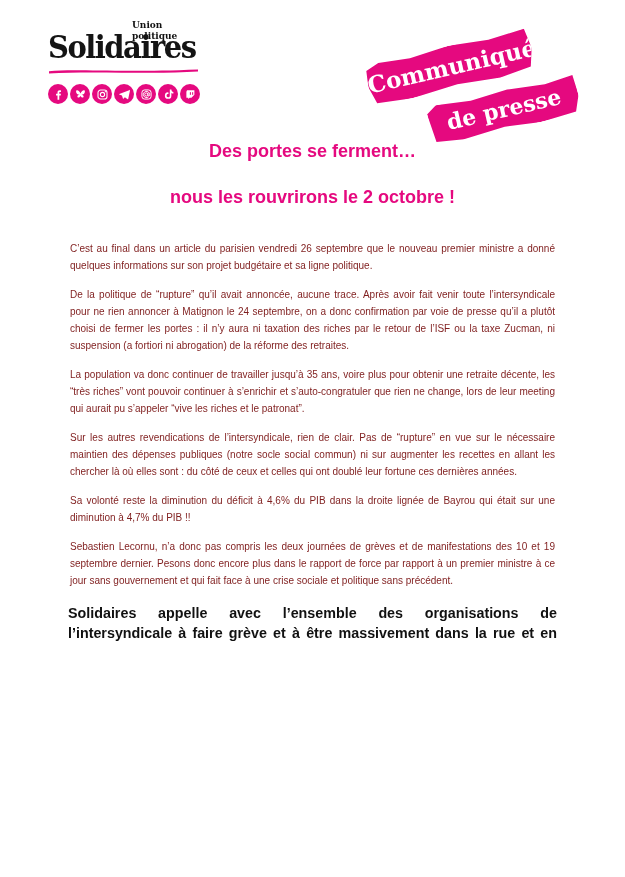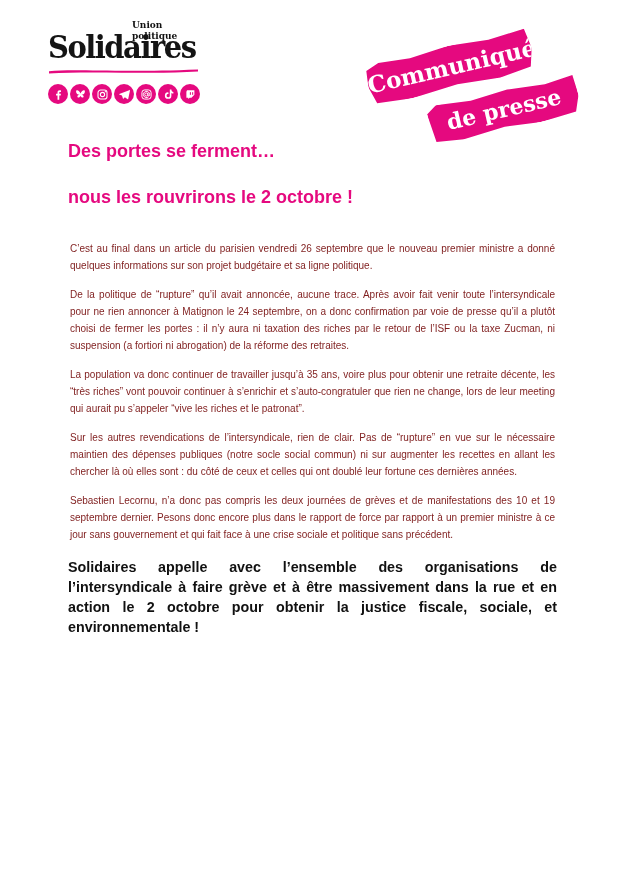--- a/index.html
+++ b/index.html
@@ -46,21 +46,21 @@
   }
   .badge-2 {
     left: 428px; top: 90px; width: 152px; padding: 6px 0 8px;
     font-size: 22px;
     clip-path: polygon(0% 18%, 7% 0%, 30% 9%, 55% 2%, 80% 10%, 99% 3%, 100% 55%, 96% 94%, 72% 100%, 48% 91%, 20% 99%, 2% 90%);
   }
 
   
   .content { position: absolute; left: 68px; top: 140px; width: 489px; }
   .title {
-    margin: 0 0 24px; 
+    margin: 0 0 24px; text-align: center;
     font-size: 18px; font-weight: bold; color: #e5097f; line-height: 22px;
   }
   .title-2 { margin-bottom: 32px; }
   .para {
     margin: 0 2px 12px; text-align: justify;
     font-size: 10px; line-height: 17px; color: #7f1d1d;
   }
   .cta {
     margin: 14px 0 16px; text-align: justify;
     font-size: 14.3px; line-height: 20px; font-weight: bold; color: #111;
@@ -141,20 +141,21 @@
   <div class="badge badge-2">de presse</div>
 
   <div class="content">
     <h1 class="title">Des portes se ferment…</h1>
     <h1 class="title title-2">nous les rouvrirons le 2 octobre !</h1>
 
     <p class="para">C’est au final dans un article du parisien vendredi 26 septembre que le nouveau premier ministre a donné quelques informations sur son projet budgétaire et sa ligne politique.</p>
     <p class="para">De la politique de “rupture” qu’il avait annoncée, aucune trace. Après avoir fait venir toute l’intersyndicale pour ne rien annoncer à Matignon le 24 septembre, on a donc confirmation par voie de presse qu’il a plutôt choisi de fermer les portes : il n’y aura ni taxation des riches par le retour de l’ISF ou la taxe Zucman, ni suspension (a fortiori ni abrogation) de la réforme des retraites.</p>
     <p class="para">La population va donc continuer de travailler jusqu’à 35 ans, voire plus pour obtenir une retraite décente, les “très riches” vont pouvoir continuer à s’enrichir et s’auto-congratuler que rien ne change, lors de leur meeting qui aurait pu s’appeler “vive les riches et le patronat”.</p>
     <p class="para">Sur les autres revendications de l’intersyndicale, rien de clair. Pas de “rupture” en vue sur le nécessaire maintien des dépenses publiques (notre socle social commun) ni sur augmenter les recettes en allant les chercher là où elles sont : du côté de ceux et celles qui ont doublé leur fortune ces dernières années.</p>
+    <p class="para">Sa volonté reste la diminution du déficit à 4,6% du PIB dans la droite lignée de Bayrou qui était sur une diminution à 4,7% du PIB !!</p>
     <p class="para">Sebastien Lecornu, n’a donc pas compris les deux journées de grèves et de manifestations des 10 et 19 septembre dernier. Pesons donc encore plus dans le rapport de force par rapport à un premier ministre à ce jour sans gouvernement et qui fait face à une crise sociale et politique sans précédent.</p>
 
     <p class="cta">Solidaires appelle avec l’ensemble des organisations de l’intersyndicale à faire grève et à être massivement dans la rue et en action le 2 octobre pour obtenir la justice fiscale, sociale, et environnementale !</p>
     <p class="dateline">Paris, le 29 septembre 2025</p>
   </div>
 
   <div class="footer">
     <div class="footer-links">solidaires.org — presse@solidaires.org</div>
     <svg class="footer-brush" width="418" height="11" viewBox="0 0 418 11">
       <path d="M3 5.5 C 60 2.5, 140 1.5, 210 4.5 C 290 7.5, 370 2.5, 415 3.5 L415 5.5 C 356 7.5, 282 9.8, 200 6.8 C 120 4, 52 7.5, 3 8.2 Z" fill="#e5097f"></path>

